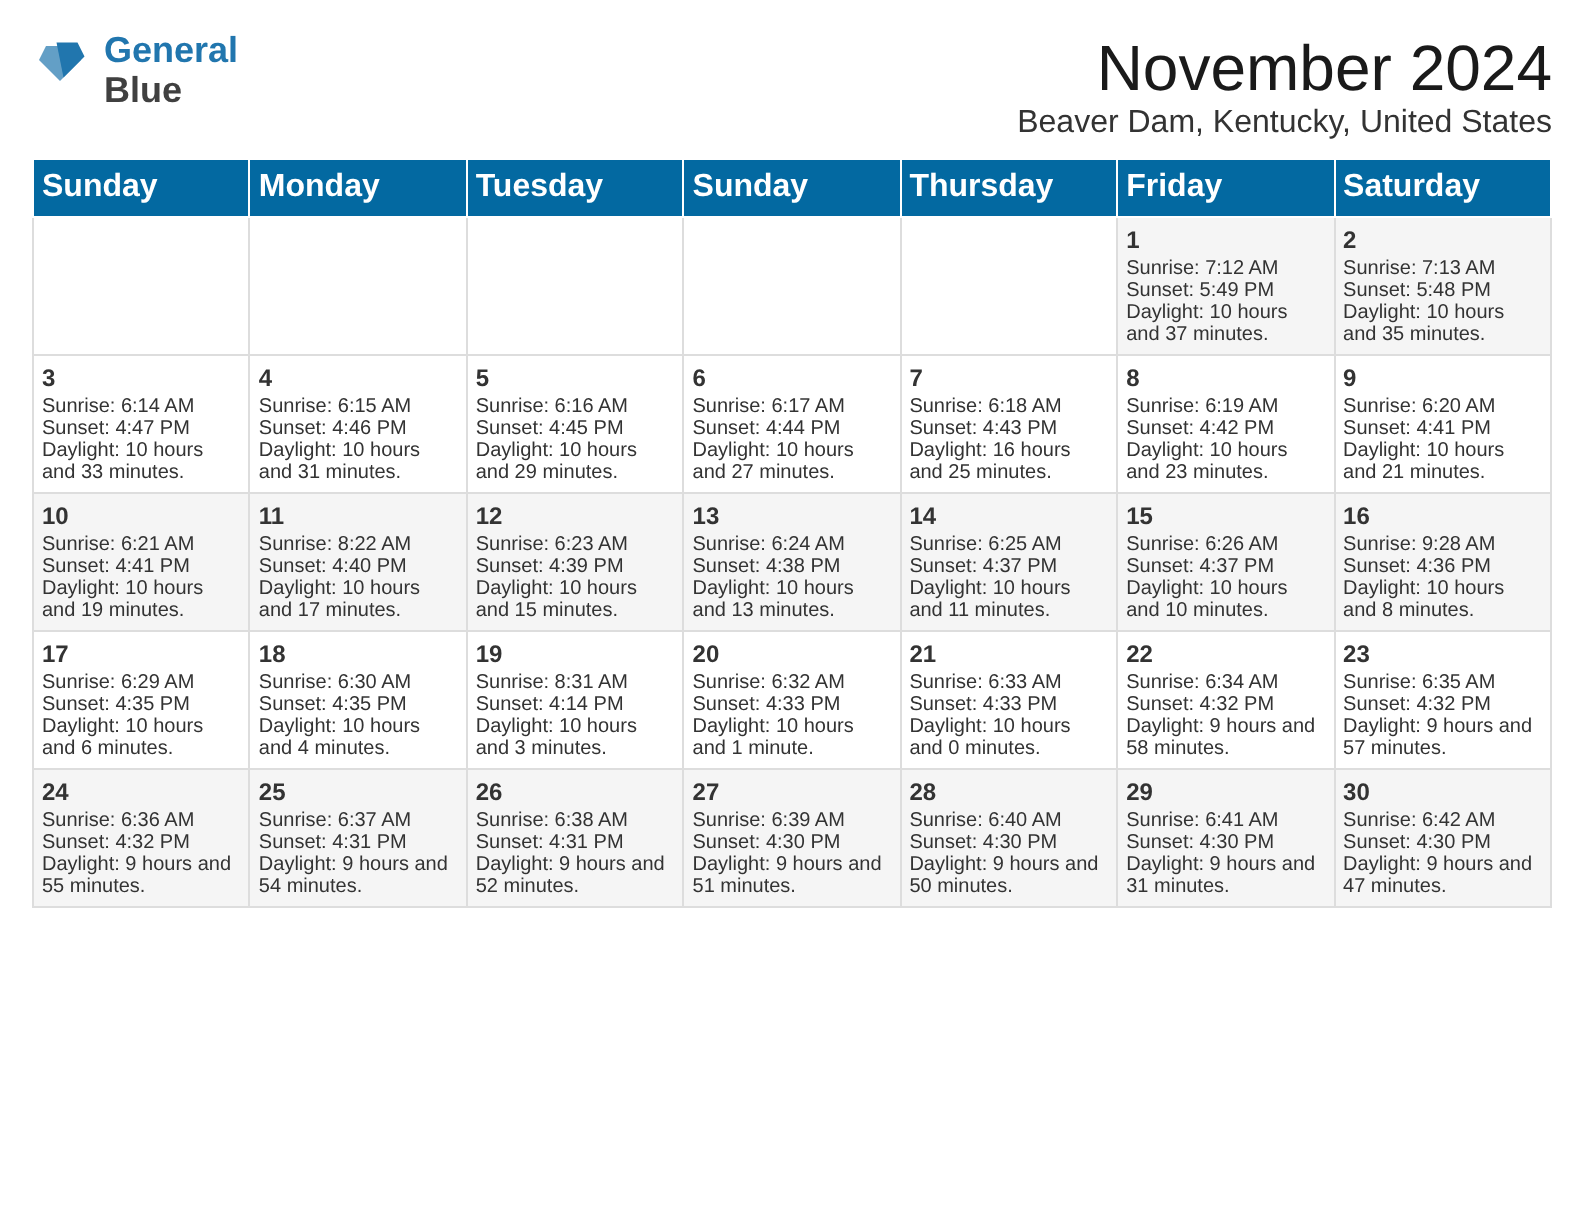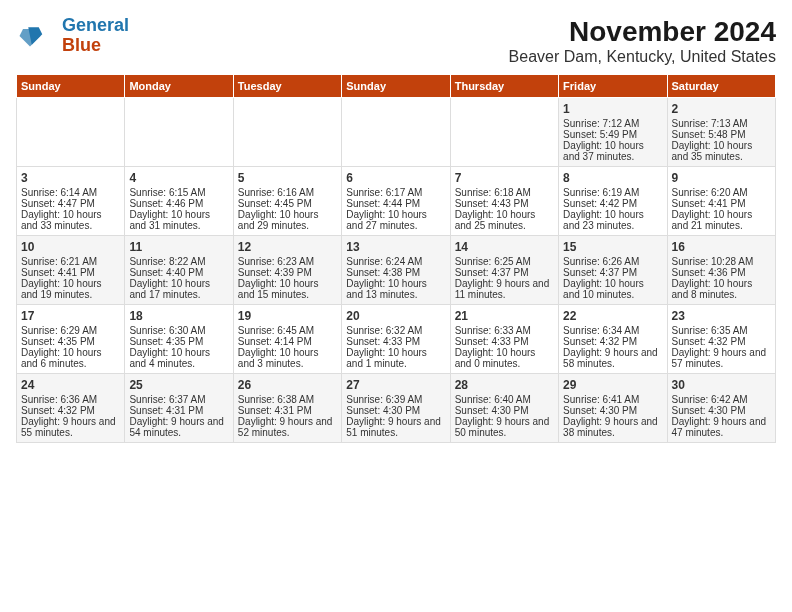--- a/index.html
+++ b/index.html
@@ -11,56 +11,55 @@
       padding: 16px;
     }
     .header-area {
       display: flex;
       align-items: flex-start;
       justify-content: space-between;
       margin-bottom: 8px;
     }
     .logo {
       display: flex;
-      align-items: center;
-      gap: 18px;
+      gap: 8px;
     }
     .logo-text {
       font-size: 18px;
       font-weight: bold;
       color: #1a1a1a;
       line-height: 1.1;
     }
     .logo-text span {
       color: #2176ae;
     }
     .logo-icon {
       width: 28px;
       height: 28px;
     }
     .title-area {
       text-align: right;
     }
     .month-title {
-      font-size: 28px;
-      font-weight: bold;
+      font-size: 32px;
+      font-weight: normal;
       color: #1a1a1a;
     }
     .location-title {
       font-size: 16px;
       color: #333;
     }
     table {
       width: 100%;
       border-collapse: collapse;
     }
     thead tr th {
-      background-color: #c2410c;
+      background-color: #0369a1;
       color: #fff;
-      font-size: 11px;
+      font-size: 16px;
       font-weight: bold;
       padding: 5px 4px;
       text-align: left;
       border: 1px solid #fff;
     }
     tbody tr td {
       vertical-align: top;
       border: 1px solid #ddd;
       padding: 4px;
       font-size: 10px;
@@ -92,21 +91,21 @@
 <body>
 
 <div class="header-area">
   <div class="logo">
     <svg class="logo-icon" viewBox="0 0 32 32" xmlns="http://www.w3.org/2000/svg">
       <path d="M8 8 L24 8 L28 16 L16 28 L4 16 Z" fill="#2176ae" opacity="0.7"></path>
       <path d="M14 6 L26 6 L30 14 L18 26 Z" fill="#2176ae"></path>
     </svg>
     <div class="logo-text">
       <div><span>General</span></div>
-      <div><span style="color:#c2410c;">Blue</span></div>
+      <div><span style="color:#404040;">Blue</span></div>
     </div>
   </div>
   <div class="title-area">
     <div class="month-title">November 2024</div>
     <div class="location-title">Beaver Dam, Kentucky, United States</div>
   </div>
 </div>
 
 <table>
   <thead>
@@ -162,21 +161,21 @@
         <td>
           <span class="day-num">6</span>
           <div>Sunrise: 6:17 AM</div>
           <div>Sunset: 4:44 PM</div>
           <div>Daylight: 10 hours and 27 minutes.</div>
         </td>
         <td>
           <span class="day-num">7</span>
           <div>Sunrise: 6:18 AM</div>
           <div>Sunset: 4:43 PM</div>
-          <div>Daylight: 10 hours and 25 minutes.</div>
+          <div>Daylight: 16 hours and 25 minutes.</div>
         </td>
         <td>
           <span class="day-num">8</span>
           <div>Sunrise: 6:19 AM</div>
           <div>Sunset: 4:42 PM</div>
           <div>Daylight: 10 hours and 23 minutes.</div>
         </td>
         <td>
           <span class="day-num">9</span>
           <div>Sunrise: 6:20 AM</div>
@@ -206,51 +205,51 @@
         <td>
           <span class="day-num">13</span>
           <div>Sunrise: 6:24 AM</div>
           <div>Sunset: 4:38 PM</div>
           <div>Daylight: 10 hours and 13 minutes.</div>
         </td>
         <td>
           <span class="day-num">14</span>
           <div>Sunrise: 6:25 AM</div>
           <div>Sunset: 4:37 PM</div>
-          <div>Daylight: 9 hours and 11 minutes.</div>
+          <div>Daylight: 10 hours and 11 minutes.</div>
         </td>
         <td>
           <span class="day-num">15</span>
           <div>Sunrise: 6:26 AM</div>
           <div>Sunset: 4:37 PM</div>
           <div>Daylight: 10 hours and 10 minutes.</div>
         </td>
         <td>
           <span class="day-num">16</span>
-          <div>Sunrise: 10:28 AM</div>
+          <div>Sunrise: 9:28 AM</div>
           <div>Sunset: 4:36 PM</div>
           <div>Daylight: 10 hours and 8 minutes.</div>
         </td>
       </tr>
       <tr>
         <td>
           <span class="day-num">17</span>
           <div>Sunrise: 6:29 AM</div>
           <div>Sunset: 4:35 PM</div>
           <div>Daylight: 10 hours and 6 minutes.</div>
         </td>
         <td>
           <span class="day-num">18</span>
           <div>Sunrise: 6:30 AM</div>
           <div>Sunset: 4:35 PM</div>
           <div>Daylight: 10 hours and 4 minutes.</div>
         </td>
         <td>
           <span class="day-num">19</span>
-          <div>Sunrise: 6:45 AM</div>
+          <div>Sunrise: 8:31 AM</div>
           <div>Sunset: 4:14 PM</div>
           <div>Daylight: 10 hours and 3 minutes.</div>
         </td>
         <td>
           <span class="day-num">20</span>
           <div>Sunrise: 6:32 AM</div>
           <div>Sunset: 4:33 PM</div>
           <div>Daylight: 10 hours and 1 minute.</div>
         </td>
         <td>
@@ -300,21 +299,21 @@
         <td>
           <span class="day-num">28</span>
           <div>Sunrise: 6:40 AM</div>
           <div>Sunset: 4:30 PM</div>
           <div>Daylight: 9 hours and 50 minutes.</div>
         </td>
         <td>
           <span class="day-num">29</span>
           <div>Sunrise: 6:41 AM</div>
           <div>Sunset: 4:30 PM</div>
-          <div>Daylight: 9 hours and 38 minutes.</div>
+          <div>Daylight: 9 hours and 31 minutes.</div>
         </td>
         <td>
           <span class="day-num">30</span>
           <div>Sunrise: 6:42 AM</div>
           <div>Sunset: 4:30 PM</div>
           <div>Daylight: 9 hours and 47 minutes.</div>
         </td>
       </tr>
     </tbody>
 </table>

